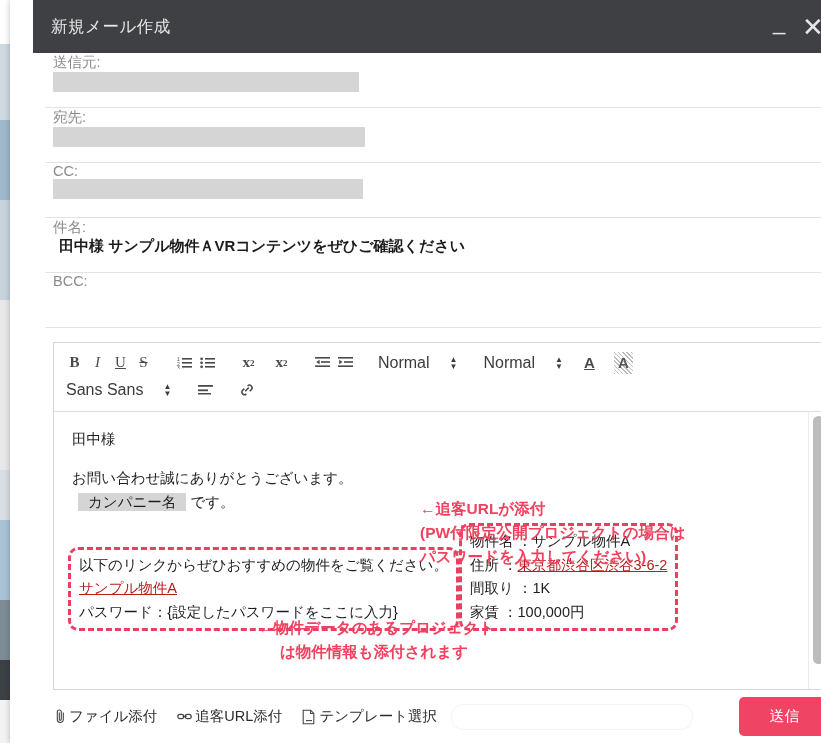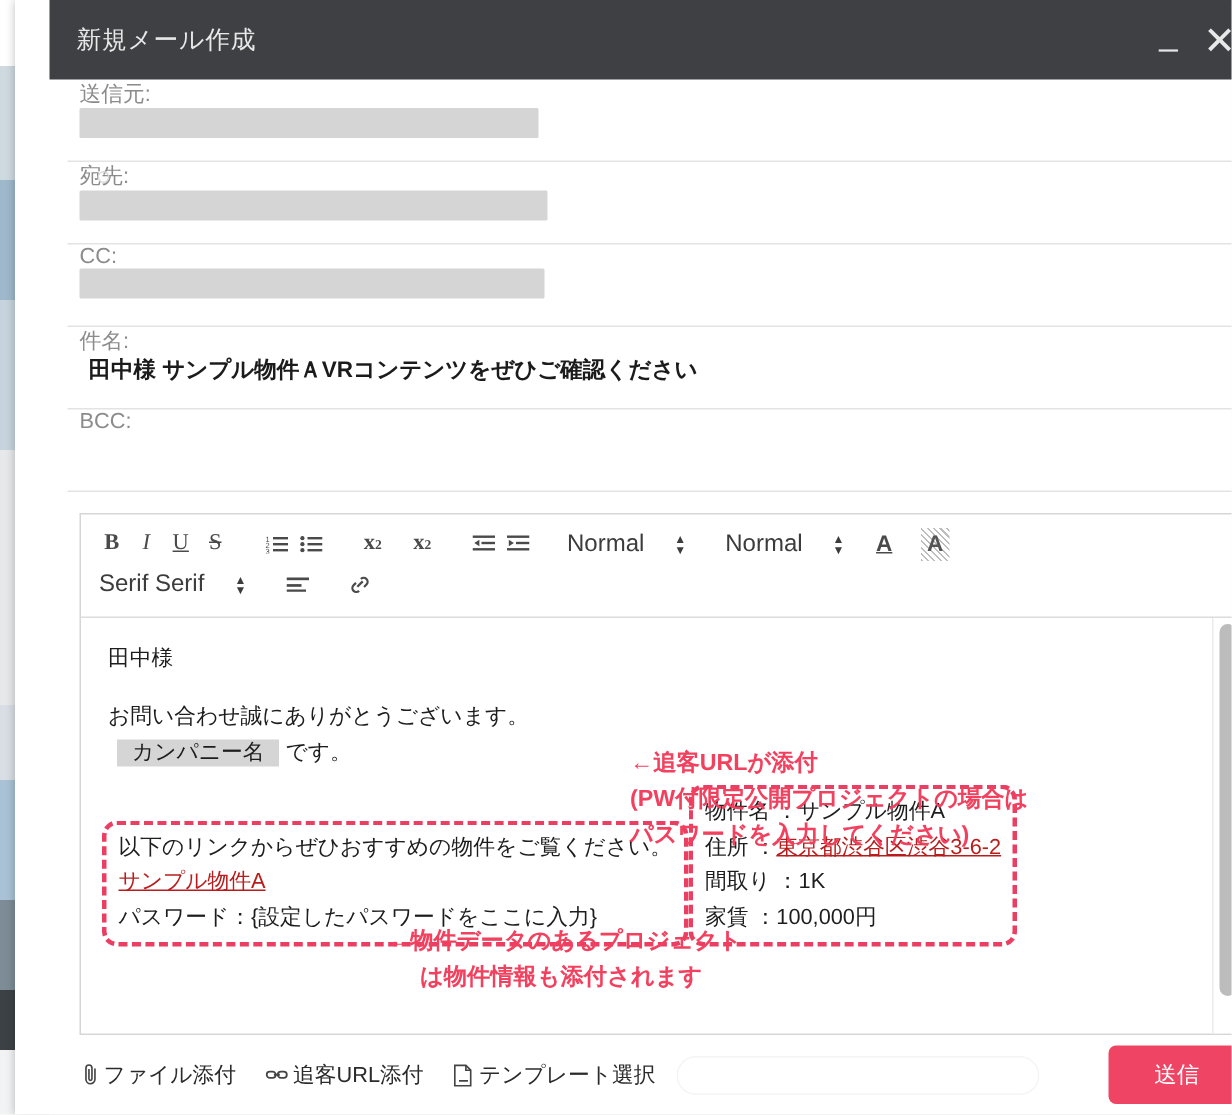--- a/index.html
+++ b/index.html
@@ -449,21 +449,21 @@
 
         <div class="tb-gap-sm"></div>
 
         <div class="tb-btn fontcolor">A</div>
         <div class="tb-gap-sm"></div>
         <div class="tb-btn highlight">A</div>
       </div>
 
       <div class="tb-row">
         <div class="tb-select">
-          <span class="sel-label">Serif Serif</span>
+          <span class="sel-label">Sans Sans</span>
           <span class="updown">
               <span>▲</span>
               <span>▼</span>
             </span>
         </div>
         <div class="tb-gap"></div>
         <div class="tb-btn">
           <svg class="icon-svg" width="15" height="11" viewBox="0 0 15 11" aria-hidden="true">
             <rect x="0" y="1" width="15" height="1.8" fill="#4a4a4a"></rect>
             <rect x="0" y="5.4" width="10" height="1.8" fill="#4a4a4a"></rect>

